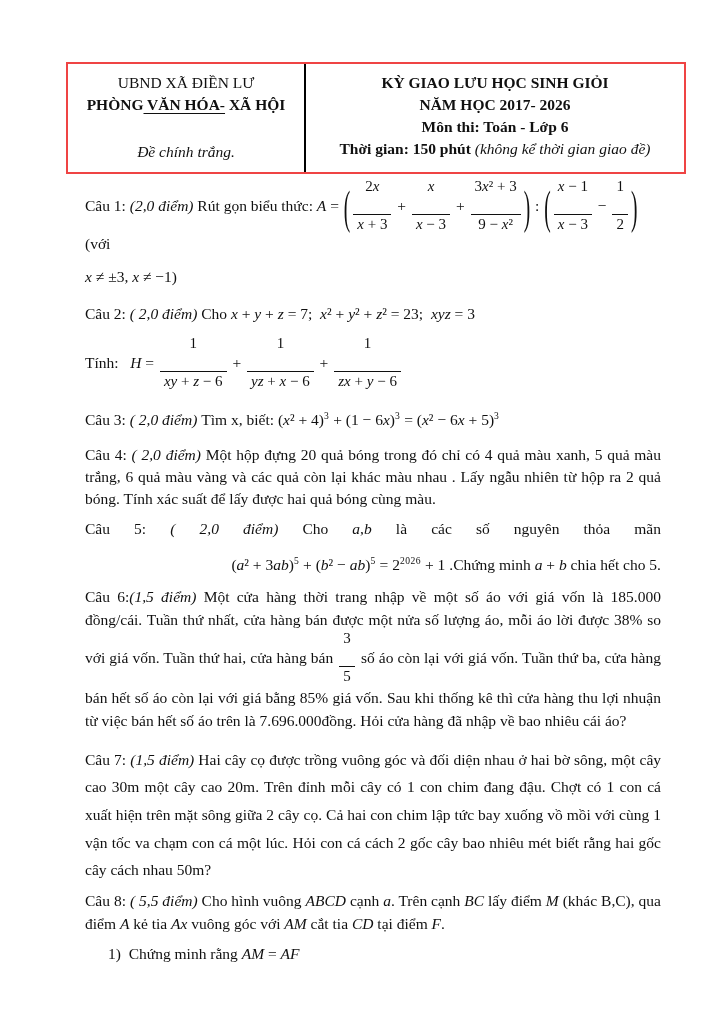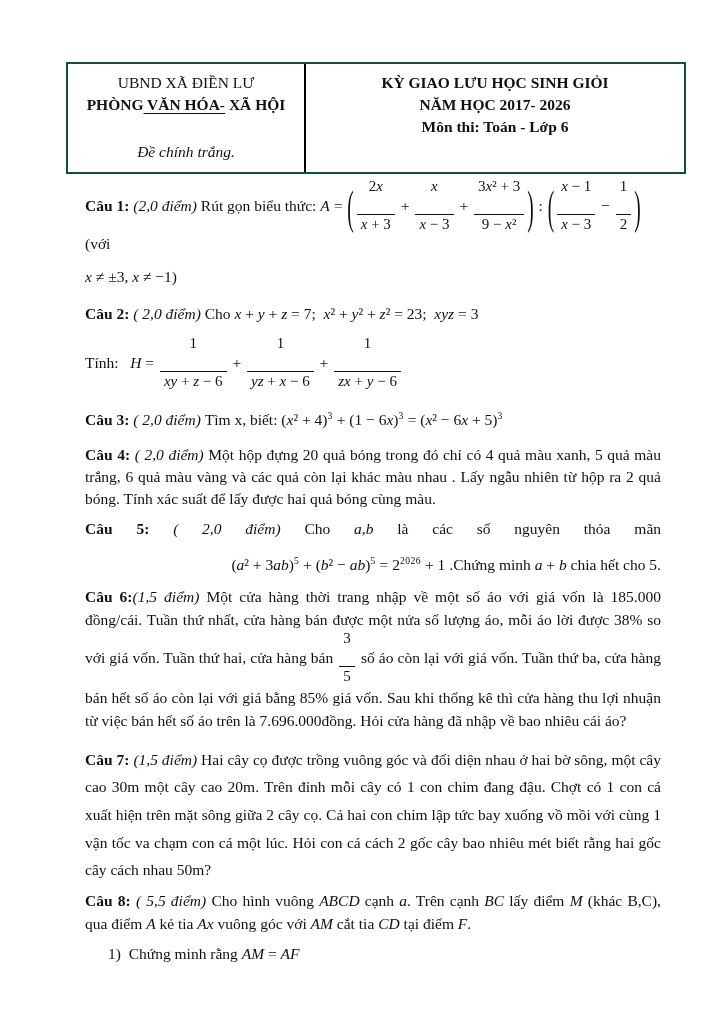--- a/index.html
+++ b/index.html
@@ -1,34 +1,34 @@
 <!DOCTYPE html>
 <html><head>
 <meta charset="utf-8">
 <style>
   html,body{margin:0;padding:0;background:#ffffff;}
   .page{
     position:relative;width:725px;height:1024px;background:#fff;overflow:hidden;
     font-family:"Liberation Serif","DejaVu Serif",serif;font-size:15.5px;color:#101010;
   }
   
-  .hdr{position:absolute;left:66px;top:62px;width:620px;display:flex;border:2px solid #14532d;box-sizing:border-box;}
+  .hdr{position:absolute;left:66px;top:62px;width:620px;display:flex;border:2px solid #ef4444;box-sizing:border-box;}
   .hcell{box-sizing:border-box;text-align:center;line-height:1.42;padding:8px 4px 9px;}
   .hcell.left{width:238px;border-right:2px solid #000;}
   .hcell.right{flex:1;}
   .hline{white-space:nowrap;}
   .b{font-weight:700;}
   .i{font-style:italic;}
   .u{text-decoration:underline;text-underline-offset:3px;}
   .official-note{margin-top:25px;font-style:italic;}
   
   .content{position:absolute;left:85px;top:180px;width:576px;line-height:1.42;}
   .para{margin:0;}
   .just{text-align:justify;}
-  .run-b{font-weight:700;}
+  .run-b{font-weight:400;}
   .run-i{font-style:italic;}
   .run-m i{font-style:italic;}
   sup{font-size:0.62em;line-height:0;vertical-align:super;letter-spacing:0.5px;}
   
   .frac{display:inline-block;vertical-align:middle;text-align:center;line-height:1.12;font-size:0.97em;margin:0 2px;transform:translateY(-2px);}
   .frac .fn{display:block;padding:0 4px 19px;border-bottom:1.4px solid #101010;}
   .frac .fd{display:block;padding:1px 4px 0;}
   .frac i{font-style:italic;}
   
   .bigp{display:inline-block;transform:scaleY(2.35);font-size:1.25em;font-weight:400;vertical-align:middle;margin:0 1px;}
@@ -54,20 +54,21 @@
   <div class="hdr">
     <div class="hcell left">
       <div class="hline">UBND XÃ ĐIỀN LƯ</div>
       <div class="hline b"><span>PHÒNG</span><span class="u"> VĂN HÓA-</span><span> XÃ HỘI</span></div>
       <div class="official-note">Đề chính trắng.</div>
     </div>
     <div class="hcell right">
       <div class="hline b">KỲ GIAO LƯU HỌC SINH GIỎI</div>
       <div class="hline b">NĂM HỌC 2017- 2026</div>
       <div class="hline b">Môn thi: Toán - Lớp 6</div>
+      <div class="hline"><span class="b">Thời gian:  150 phút </span><span class="i">(không kể thời gian giao đề)</span></div>
     </div>
   </div>
 
   <div class="content">
     <div class="para q1-l1"><span class="run-b">Câu 1: </span><span class="run-i">(2,0 điểm) </span><span class="run-r">Rút gọn biểu thức:  </span><span class="run-m"><i>A</i><span> = </span></span><span class="bigp">(</span><span class="frac"><span class="fn"><span>2</span><i>x</i></span><span class="fd"><i>x</i><span> + 3</span></span></span><span class="run-m"><span> + </span></span><span class="frac"><span class="fn"><i>x</i></span><span class="fd"><i>x</i><span> − 3</span></span></span><span class="run-m"><span> + </span></span><span class="frac"><span class="fn"><span>3</span><i>x</i><span>² + 3</span></span><span class="fd"><span>9 − </span><i>x</i><span>²</span></span></span><span class="bigp">)</span><span class="run-m"><span> : </span></span><span class="bigp">(</span><span class="frac"><span class="fn"><i>x</i><span> − 1</span></span><span class="fd"><i>x</i><span> − 3</span></span></span><span class="run-m"><span> − </span></span><span class="frac"><span class="fn"><span>1</span></span><span class="fd"><span>2</span></span></span><span class="bigp">)</span><span class="run-r"> (với</span></div>
     <div class="para q1-l2"><span class="run-m"><i>x</i><span> ≠ ±3, </span><i>x</i><span> ≠ −1)</span></span></div>
 
     <div class="para q2-l1"><span class="run-b">Câu 2: </span><span class="run-i">( 2,0 điểm) </span><span class="run-r">Cho </span><span class="run-m"><i>x</i><span> + </span><i>y</i><span> + </span><i>z</i><span> = 7;&nbsp; </span><i>x</i><span>² + </span><i>y</i><span>² + </span><i>z</i><span>² = 23;&nbsp; </span><i>xyz</i><span> = 3</span></span></div>
     <div class="para q2-l2"><span class="run-r">Tính:&nbsp;&nbsp; </span><span class="run-m"><i>H</i><span> = </span></span><span class="frac"><span class="fn"><span>1</span></span><span class="fd"><i>xy</i><span> + </span><i>z</i><span> − 6</span></span></span><span class="run-m"><span> + </span></span><span class="frac"><span class="fn"><span>1</span></span><span class="fd"><i>yz</i><span> + </span><i>x</i><span> − 6</span></span></span><span class="run-m"><span> + </span></span><span class="frac"><span class="fn"><span>1</span></span><span class="fd"><i>zx</i><span> + </span><i>y</i><span> − 6</span></span></span></div>
 

